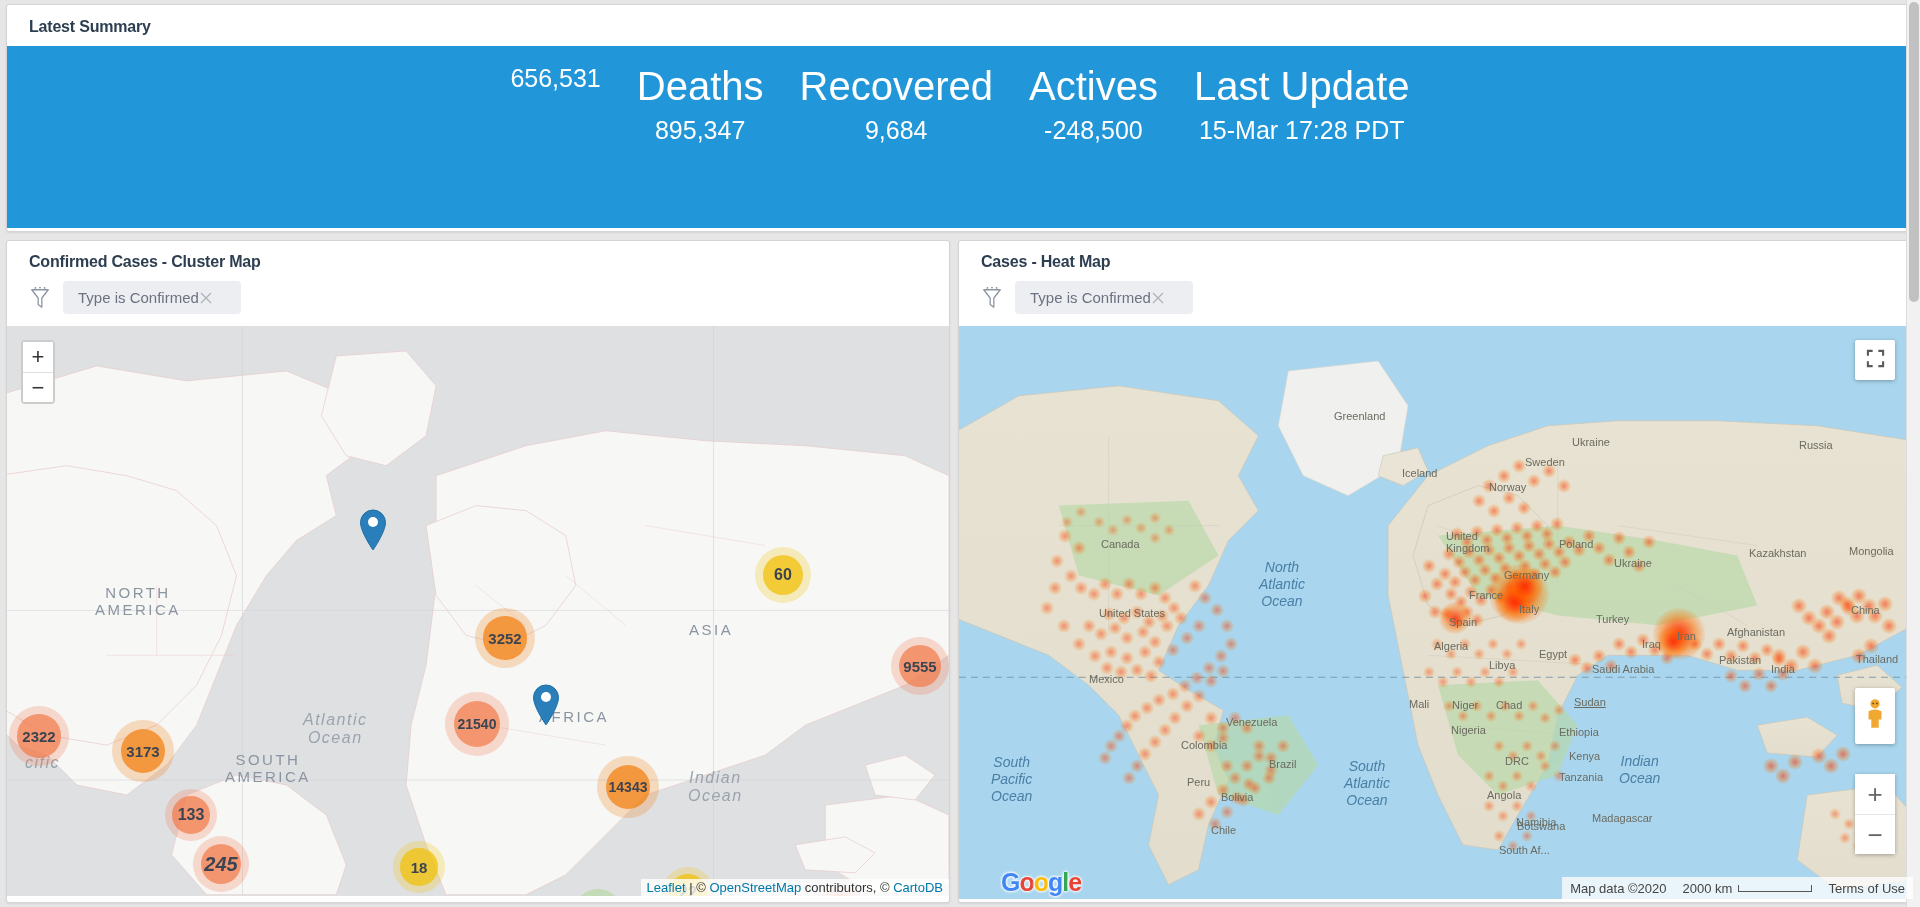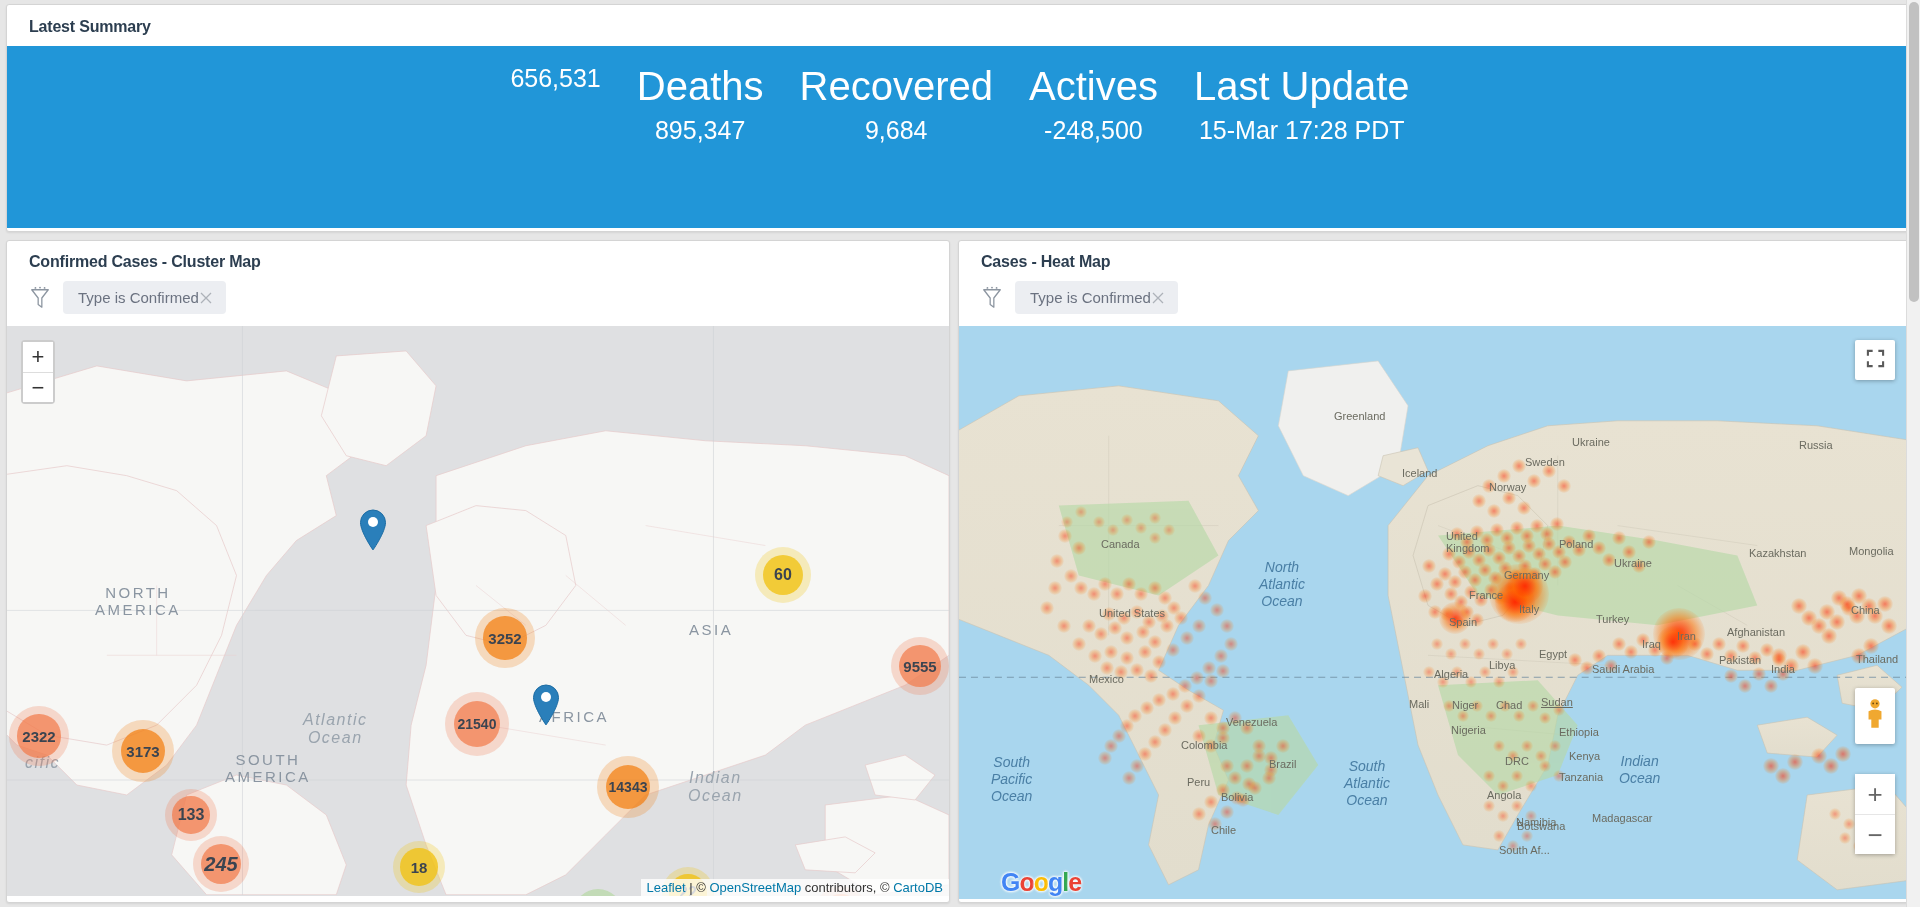--- a/index.html
+++ b/index.html
@@ -83,21 +83,21 @@
     padding: 0 0 12px 22px;
     gap: 12px;
   }
   .funnel-icon { width: 22px; height: 24px; flex: none; }
   .filter-chip {
     background: #eceef2;
     border-radius: 4px;
     height: 33px;
     display: inline-flex;
     align-items: center;
-    padding: 0 13px 0 15px;
+    padding: 0 28px 0 15px;
     cursor: pointer;
   }
   .filter-chip-label {
     font-size: 15px;
     color: #6b7280;
   }
   .chip-x { width: 14px; height: 14px; opacity: .55; }
 
   .map-area { position: relative; width: 100%; overflow: hidden; }
   #cluster-map-area { height: 570px; background: #dfe0e2; }
@@ -797,28 +797,28 @@
           <div class="gm-label" style="left: 790px; top: 221px; white-space: pre-line;">Kazakhstan</div>
           <div class="gm-label" style="left: 890px; top: 219px; white-space: pre-line;">Mongolia</div>
           <div class="gm-label" style="left: 892px; top: 278px; white-space: pre-line;">China</div>
           <div class="gm-label" style="left: 637px; top: 287px; white-space: pre-line;">Turkey</div>
           <div class="gm-label" style="left: 683px; top: 312px; white-space: pre-line;">Iraq</div>
           <div class="gm-label" style="left: 718px; top: 304px; white-space: pre-line;">Iran</div>
           <div class="gm-label" style="left: 768px; top: 300px; white-space: pre-line;">Afghanistan</div>
           <div class="gm-label" style="left: 760px; top: 328px; white-space: pre-line;">Pakistan</div>
           <div class="gm-label" style="left: 812px; top: 337px; white-space: pre-line;">India</div>
           <div class="gm-label" style="left: 897px; top: 327px; white-space: pre-line;">Thailand</div>
-          <div class="gm-label" style="left: 475px; top: 342px; white-space: pre-line;">Algeria</div>
+          <div class="gm-label" style="left: 475px; top: 314px; white-space: pre-line;">Algeria</div>
           <div class="gm-label" style="left: 530px; top: 333px; white-space: pre-line;">Libya</div>
           <div class="gm-label" style="left: 580px; top: 322px; white-space: pre-line;">Egypt</div>
           <div class="gm-label" style="left: 633px; top: 337px; white-space: pre-line;">Saudi Arabia</div>
           <div class="gm-label" style="left: 450px; top: 372px; white-space: pre-line;">Mali</div>
           <div class="gm-label" style="left: 493px; top: 373px; white-space: pre-line;">Niger</div>
           <div class="gm-label" style="left: 537px; top: 373px; white-space: pre-line;">Chad</div>
-          <div class="gm-label" style="left: 582px; top: 370px; white-space: pre-line; text-decoration: underline;">Sudan</div>
+          <div class="gm-label" style="left: 615px; top: 370px; white-space: pre-line; text-decoration: underline;">Sudan</div>
           <div class="gm-label" style="left: 492px; top: 398px; white-space: pre-line;">Nigeria</div>
           <div class="gm-label" style="left: 600px; top: 400px; white-space: pre-line;">Ethiopia</div>
           <div class="gm-label" style="left: 610px; top: 424px; white-space: pre-line;">Kenya</div>
           <div class="gm-label" style="left: 546px; top: 429px; white-space: pre-line;">DRC</div>
           <div class="gm-label" style="left: 600px; top: 445px; white-space: pre-line;">Tanzania</div>
           <div class="gm-label" style="left: 528px; top: 463px; white-space: pre-line;">Angola</div>
           <div class="gm-label" style="left: 525px; top: 490px; white-space: pre-line; margin-left: 32px;">Namibia</div>
           <div class="gm-label" style="left: 558px; top: 494px; white-space: pre-line;">Botswana</div>
           <div class="gm-label" style="left: 633px; top: 486px; white-space: pre-line;">Madagascar</div>
           <div class="gm-label" style="left: 540px; top: 518px; white-space: pre-line;">South Af...</div>
@@ -858,19 +858,27 @@
 
       <div class="gm-zoom">
         <button>+</button>
         <button>−</button>
       </div>
 
       <div class="gm-logo">
         <span class="b">G</span><span class="r">o</span><span class="y">o</span><span class="b">g</span><span class="g">l</span><span class="r">e</span>
       </div>
 
+      <div class="gm-bottom">
+        <div>Map data ©2020</div>
+        <div>
+          <span>2000 km</span>
+          <span class="scalebar"></span>
+        </div>
+        <div class="terms">Terms of Use</div>
+      </div>
     </div>
   </div>
 
   <div class="scrollbar-v">
     <div class="scrollbar-thumb"></div>
   </div>
 </div>
 
 </body></html>

